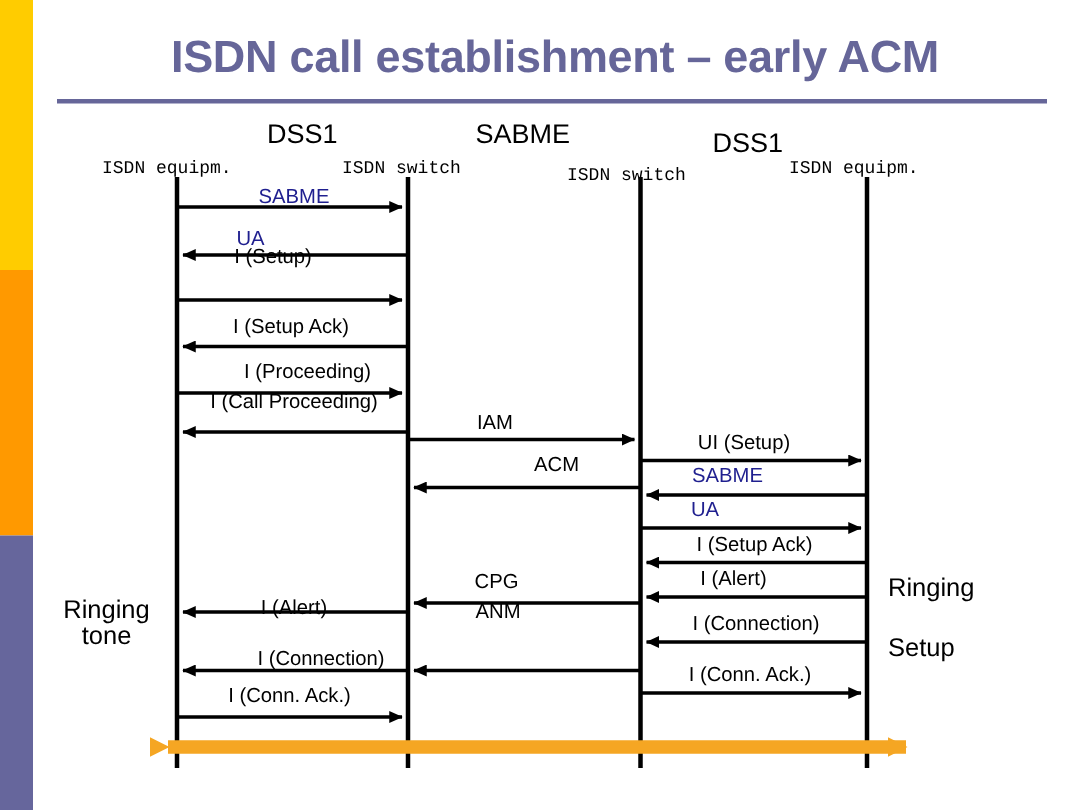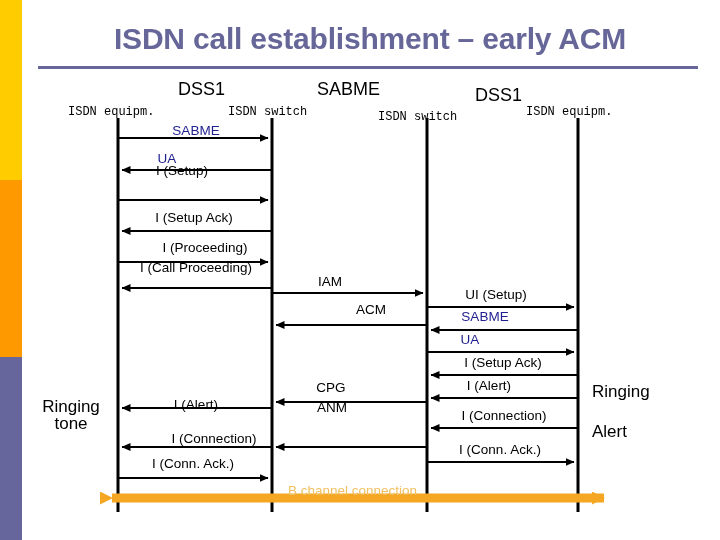--- a/index.html
+++ b/index.html
@@ -159,17 +159,16 @@
 
   <div class="msg center" style="left:196px;top:398px;">I (Alert)</div>
   <div class="msg center" style="left:214px;top:432px;">I (Connection)</div>
   <div class="msg center" style="left:193px;top:457px;">I (Conn. Ack.)</div>
 
   <div class="side" style="left:36px;top:398px;width:70px;">
     <div>Ringing</div>
     <div>tone</div>
   </div>
   <div class="side" style="left:592px;top:383px;">Ringing</div>
-  <div class="side" style="left:592px;top:423px;">Alert</div>
+  <div class="side" style="left:592px;top:423px;">Setup</div>
 
-  <div class="bch" style="left:288px;top:483px;">B channel connection</div>
 
 </div>
 
 </body></html>

